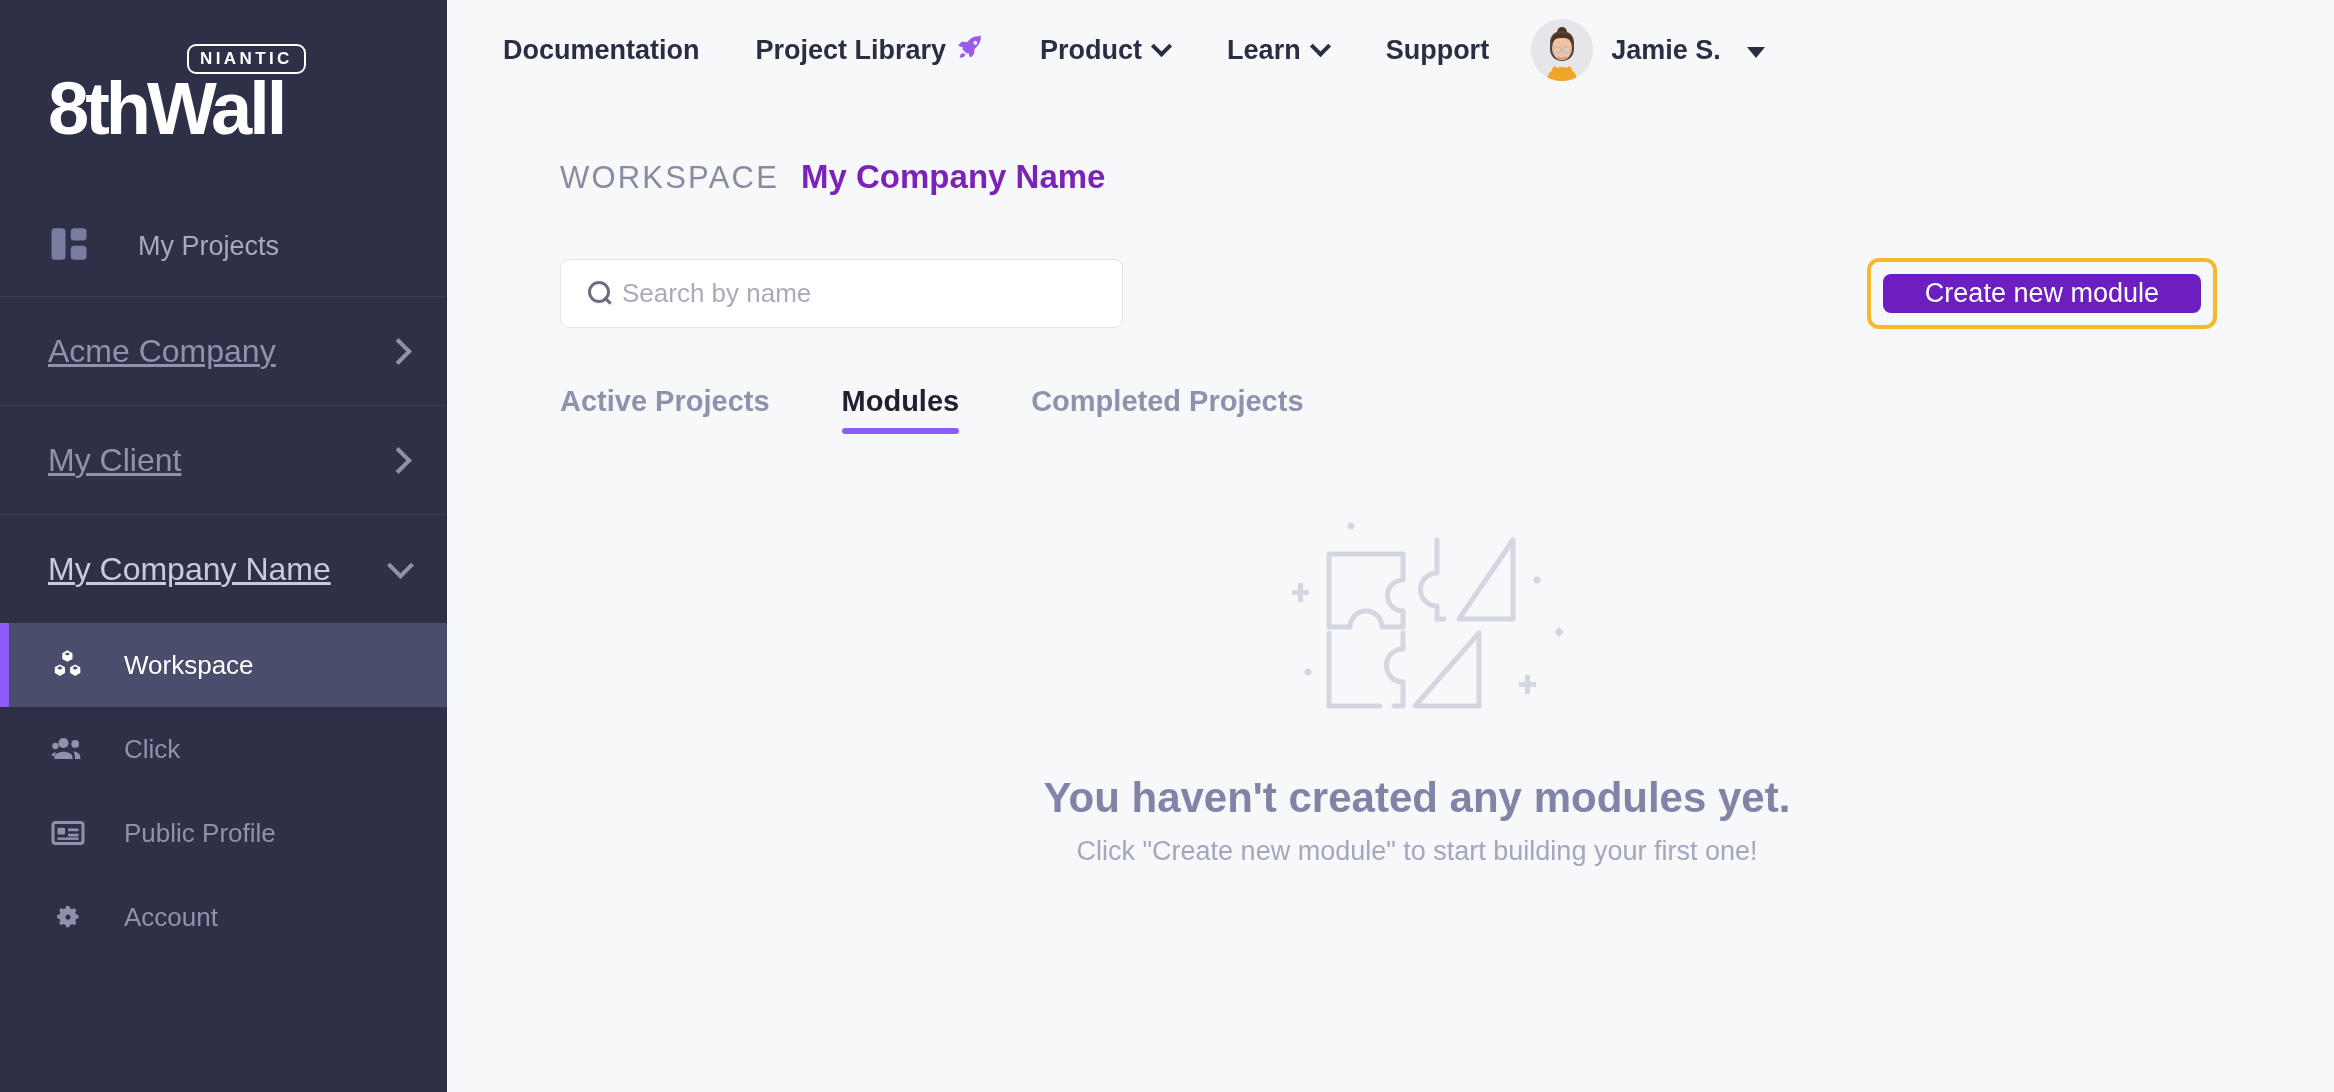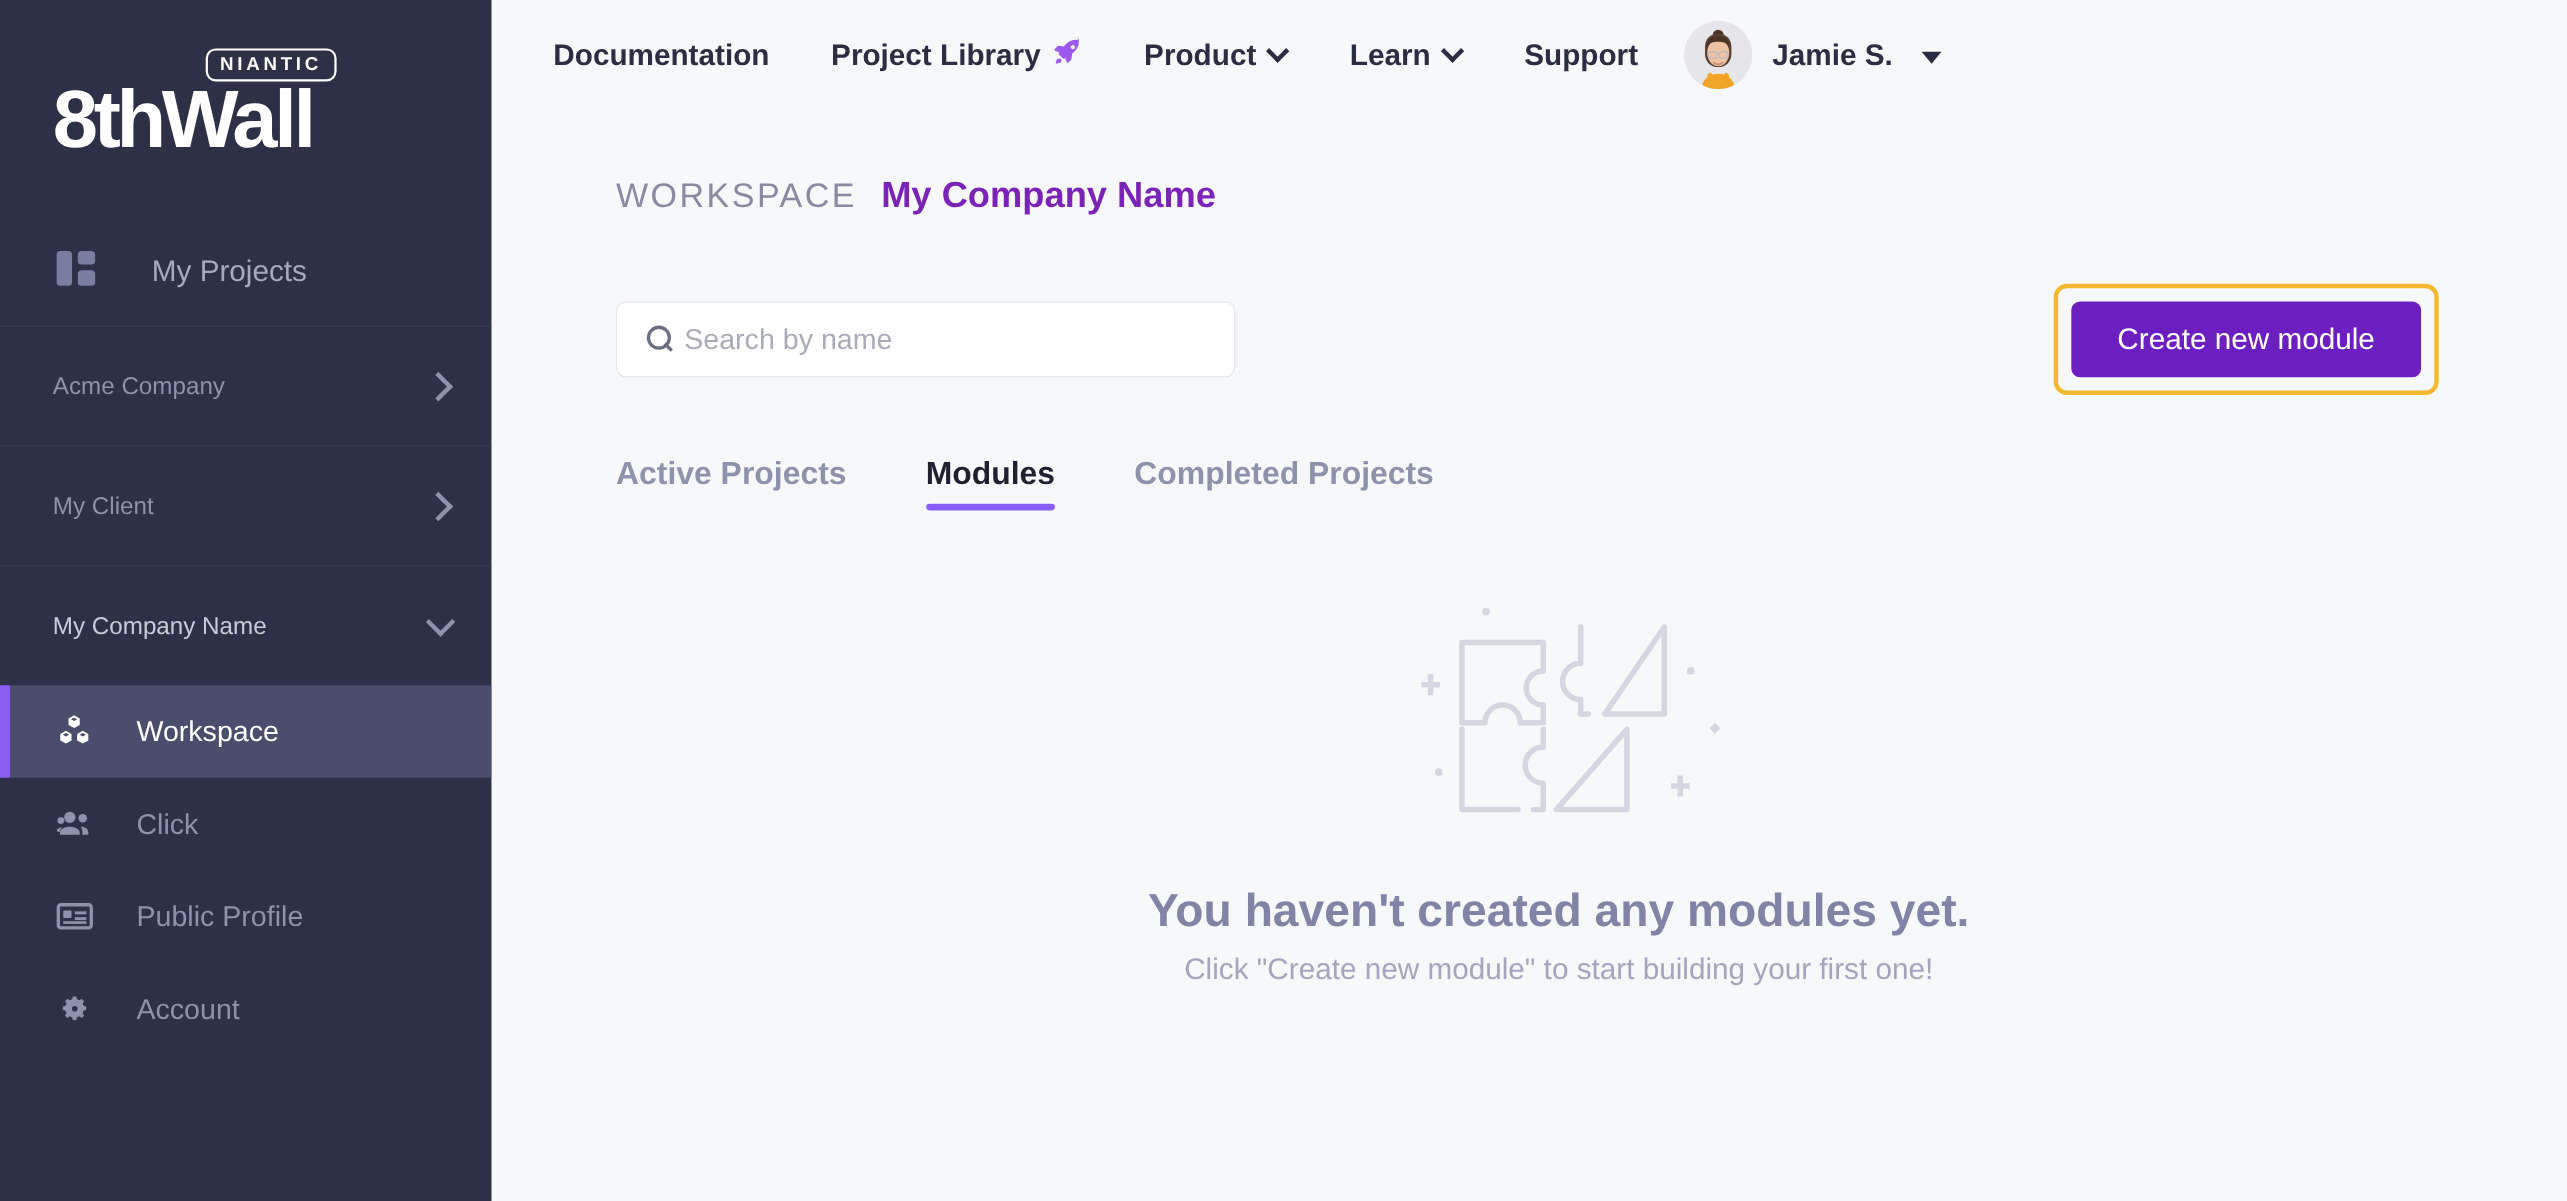--- a/index.html
+++ b/index.html
@@ -59,22 +59,23 @@
 
   .ws-row {
     height: 109px;
     display: flex; align-items: center;
     padding-left: 48px; padding-right: 34px;
     border-top: 1px solid #3a3d57;
     cursor: pointer;
     position: relative;
   }
   .ws-row .ws-label {
-    font-size: 22px; color: #8e92ad; font-weight: 400;
+    font-size: 32px; color: #8e92ad; font-weight: 400;
     flex: 1;
+    text-decoration: underline;
   }
   .ws-row.expanded .ws-label { color: #c9cbdb; }
   .chev { width: 26px; height: 26px; position: relative; }
   .chev::before {
     content: ""; position: absolute;
     width: 15px; height: 15px;
     border-right: 4px solid #8e92ad;
     border-bottom: 4px solid #8e92ad;
     left: 2px; top: 4px;
     transform: rotate(-45deg);
@@ -189,21 +190,21 @@
     background: #f7f8fa;
     margin-right: 57px;
   }
   .cta-btn {
     background: #6d1ec0;
     color: #ffffff;
     border: none;
     border-radius: 8px;
     font-size: 27px;
     font-weight: 500;
-    padding: 19px 42px;
+    padding: 4px 42px;
     cursor: pointer;
     font-family: "Liberation Sans", sans-serif;
     white-space: nowrap;
   }
 
   .tabs { display: flex; margin-top: 56px; gap: 72px; }
   .tab {
     font-size: 29px; color: #8e92ad; font-weight: 700;
     padding-bottom: 16px; cursor: pointer; position: relative;
   }

